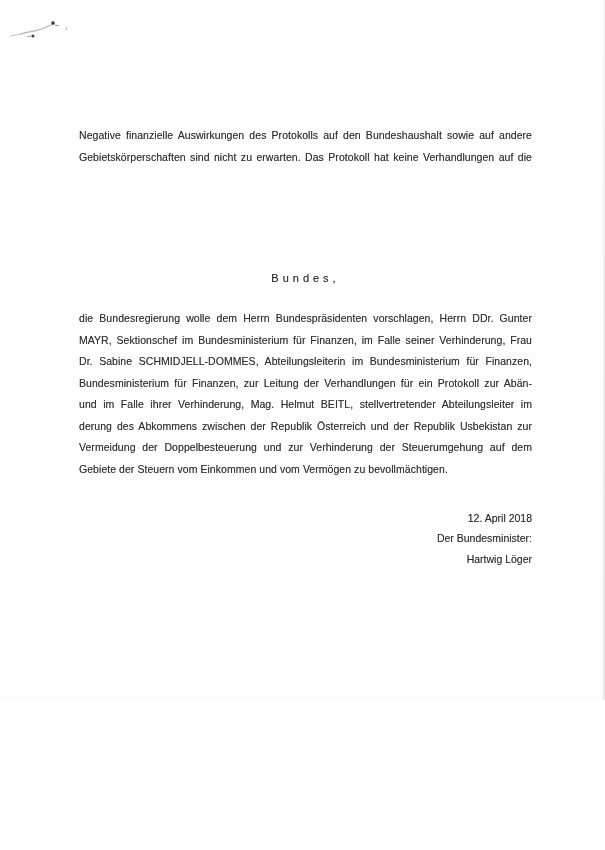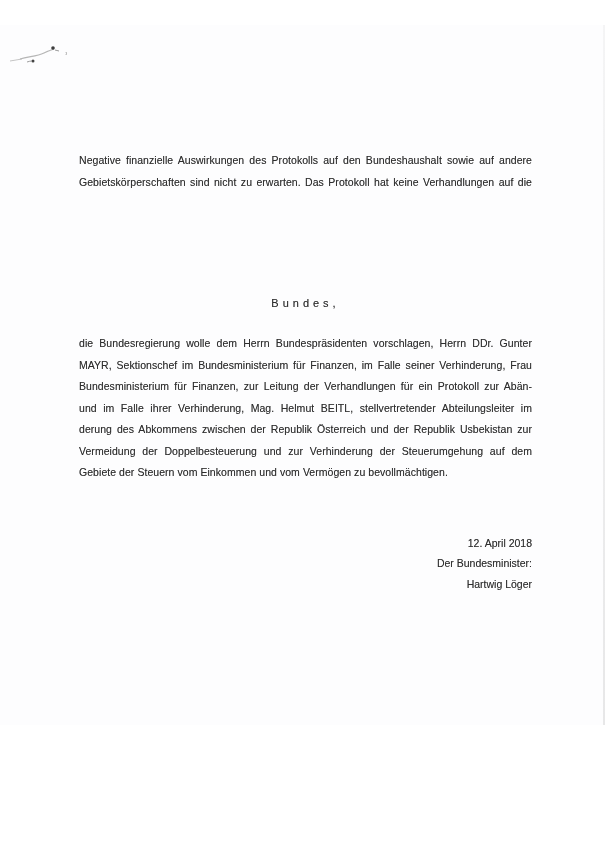--- a/index.html
+++ b/index.html
@@ -5,21 +5,20 @@
   html, body { margin: 0; padding: 0; background: #ffffff; }
   .page {
     position: relative;
     width: 605px;
     height: 700px;
     background: #fdfdfe;
     overflow: hidden;
     font-family: "Liberation Sans", "DejaVu Sans", sans-serif;
     color: #2e2e2e;
     text-shadow: 0 0 0.6px rgba(40,40,40,0.45);
-    margin-top: 25px;
   }
   .col { position: absolute; left: 79px; width: 453px; }
   .para { font-size: 10.5px; line-height: 21.5px; letter-spacing: 0.05px; }
   .jline {
     white-space: nowrap;
     text-align: justify;
     text-align-last: justify;
     -moz-text-align-last: justify;
     text-justify: inter-word;
     overflow: visible;
@@ -94,20 +93,21 @@
     <div class="jline">Negative finanzielle Auswirkungen des Protokolls auf den Bundeshaushalt sowie auf andere</div>
     <div class="jline">Gebietskörperschaften sind nicht zu erwarten. Das Protokoll hat keine Verhandlungen auf die</div>
   </div>
 
 
   <div class="antrag col">Bundes,</div>
 
   <div class="para col p3">
     <div class="jline">die Bundesregierung wolle dem Herrn Bundespräsidenten vorschlagen, Herrn DDr. Gunter</div>
     <div class="jline">MAYR, Sektionschef im Bundesministerium für Finanzen, im Falle seiner Verhinderung, Frau</div>
+    <div class="jline">Dr. Sabine SCHMIDJELL-DOMMES, Abteilungsleiterin im Bundesministerium für Finanzen,</div>
     <div class="jline">Bundesministerium für Finanzen, zur Leitung der Verhandlungen für ein Protokoll zur Abän-</div>
     <div class="jline">und im Falle ihrer Verhinderung, Mag. Helmut BEITL, stellvertretender Abteilungsleiter im</div>
     <div class="jline">derung des Abkommens zwischen der Republik Österreich und der Republik Usbekistan zur</div>
     <div class="jline">Vermeidung der Doppelbesteuerung und zur Verhinderung der Steuerumgehung auf dem</div>
     <div class="lline">Gebiete der Steuern vom Einkommen und vom Vermögen zu bevollmächtigen.</div>
   </div>
 
   <div class="dateblock col">
     <div>12. April 2018</div>
     <div>Der Bundesminister:</div>

